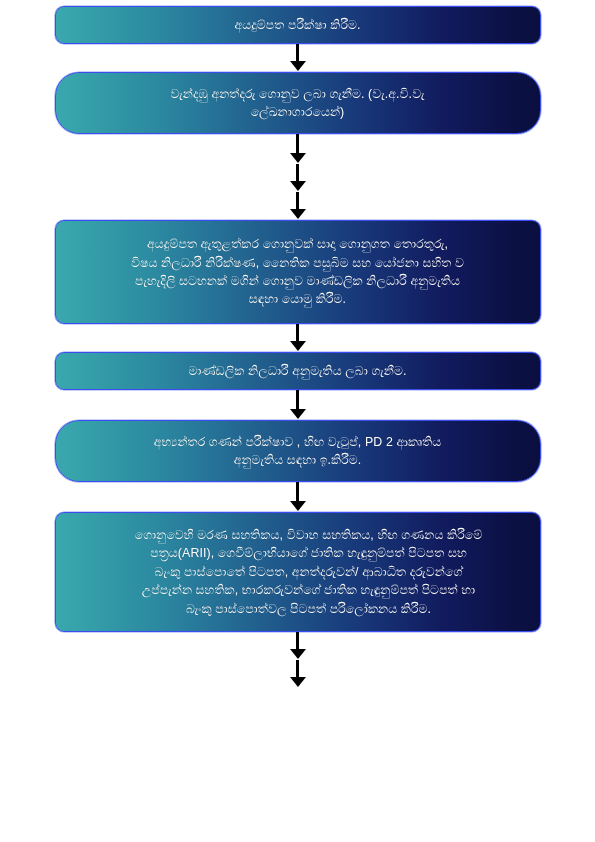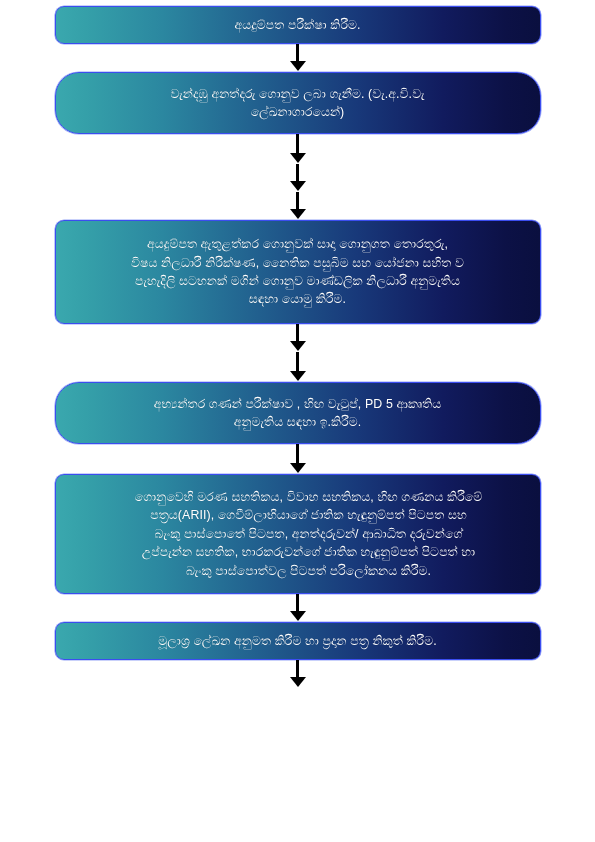--- a/index.html
+++ b/index.html
@@ -131,48 +131,48 @@
     <span class="node-text">අයදුම්පත ඇතුළත්කර ගොනුවක් සාදා ගොනුගත තොරතුරු,
 විෂය නිලධාරී නිරීක්ෂණ, නෛතික පසුබිම සහ යෝජනා සහිත ව
 පැහැදිලි සටහනක් මගින් ගොනුව මාණ්ඩලික නිලධාරී අනුමැතිය
 සඳහා යොමු කිරීම.</span>
   </div>
   <div class="connector gap-28">
     <span class="stem"></span>
     <span class="head"></span>
   </div>
 
+  <div class="node lines-1">
+    <span class="node-text">මාණ්ඩලික නිලධාරී අනුමැතිය ලබා ගැනීම.</span>
+  </div>
   <div class="connector gap-30">
     <span class="stem"></span>
     <span class="head"></span>
   </div>
 
   <div class="node lines-2">
-    <span class="node-text">අභ්‍යන්තර ගණන් පරීක්ෂාව , හිඟ වැටුප්, PD 5 ආකෘතිය
+    <span class="node-text">අභ්‍යන්තර ගණන් පරීක්ෂාව , හිඟ වැටුප්, PD 2 ආකෘතිය
 අනුමැතිය සඳහා ඉ.කිරීම.</span>
   </div>
   <div class="connector gap-30">
     <span class="stem"></span>
     <span class="head"></span>
   </div>
 
   <div class="node lines-6">
     <span class="node-text">ගොනුවෙහි මරණ සහතිකය, විවාහ සහතිකය, හිඟ ගණනය කිරීමේ
 පත්‍රය(ARII), ගෙවීම්ලාභියාගේ ජාතික හැඳුනුම්පත් පිටපත සහ
 බැංකු පාස්පොතේ පිටපත, අනත්දරුවන්/ ආබාධිත දරුවන්ගේ
 උප්පැන්න සහතික, භාරකරුවන්ගේ ජාතික හැඳුනුම්පත් පිටපත් හා
 බැංකු පාස්පොත්වල පිටපත් පරිලෝකනය කිරීම.</span>
   </div>
   <div class="connector gap-28">
     <span class="stem"></span>
     <span class="head"></span>
   </div>
 
-  <div class="node lines-1">
-    <span class="node-text">මූලාශ්‍ර ලේඛන අනුමත කිරීම හා ප්‍රදාන පත්‍ර නිකුත් කිරීම.</span>
-  </div>
   <div class="connector gap-28">
     <span class="stem"></span>
     <span class="head"></span>
   </div>
 
 
 </div>
 
 </body></html>

